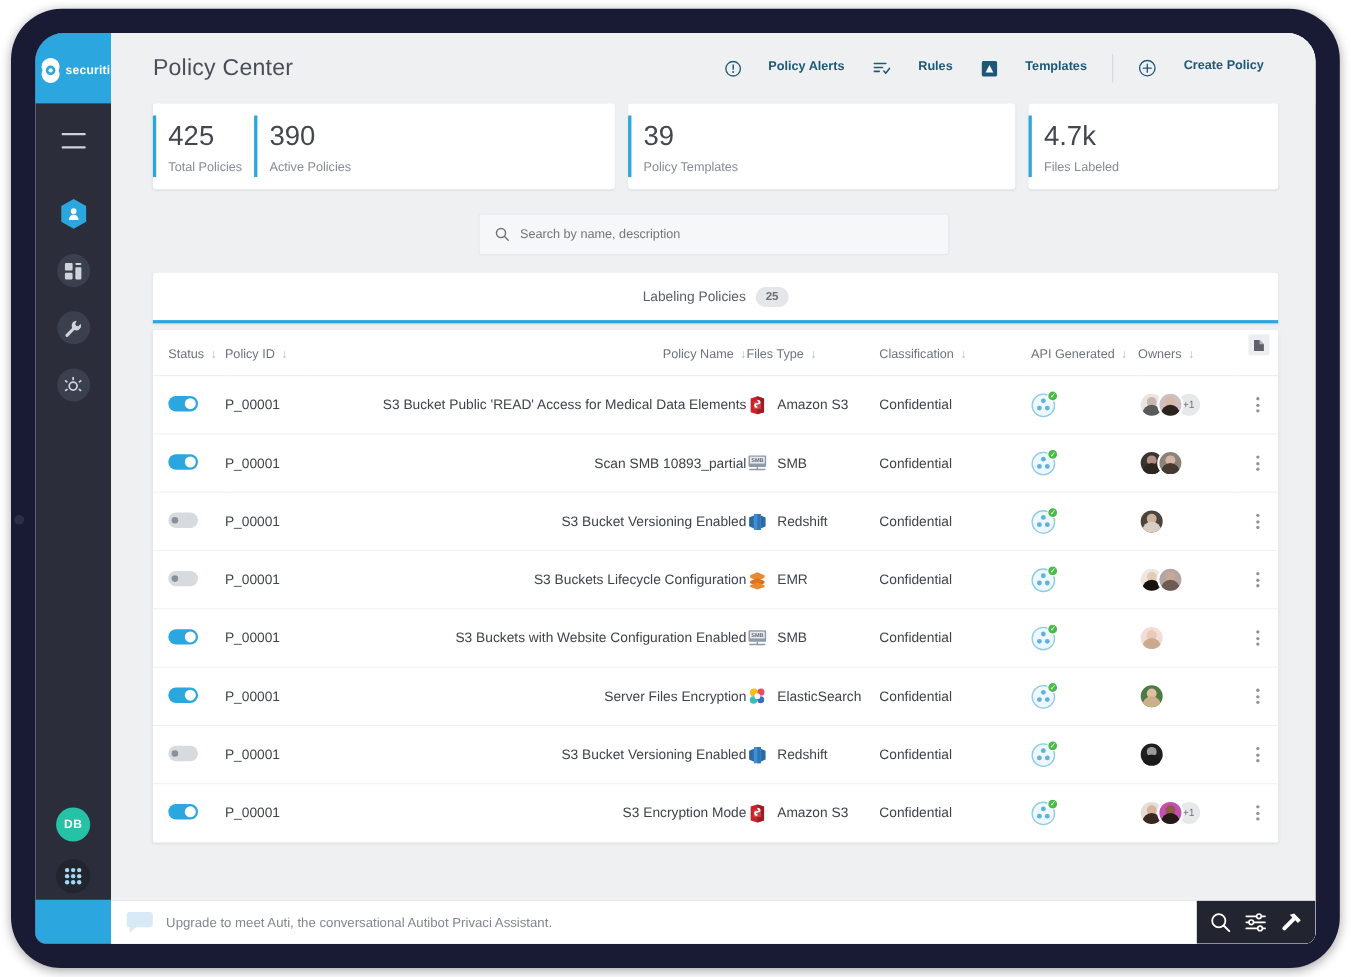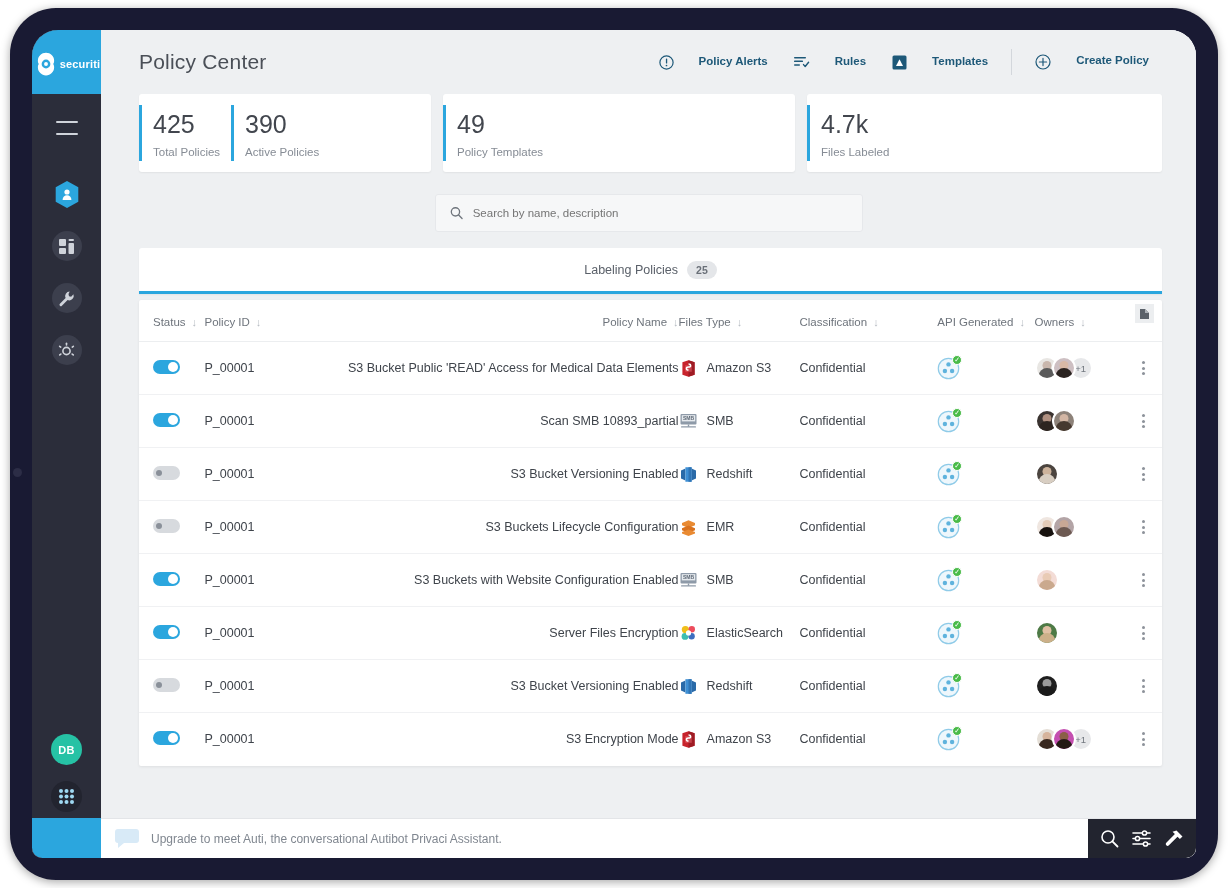--- a/index.html
+++ b/index.html
@@ -139,21 +139,21 @@
   #stats-row {
     display: flex; gap: 12px;
     padding: 0 34px 0 38px;
     height: 78px; flex: 0 0 78px;
   }
   .stat-card {
     background: #fff; border-radius: 3px;
     display: flex; align-items: stretch;
     box-shadow: 0 1px 2px rgba(0,0,0,.06);
   }
-  .stat-card.c1 { width: 292px; }
+  .stat-card.c1 { width: 420px; }
   .stat-card.c2 { width: 352px; }
   .stat-card.c3 { flex: 1; }
   .stat-cell {
     padding: 11px 0 11px 14px;
     display: flex; flex-direction: column; justify-content: center;
     position: relative;
   }
   .stat-cell .bar {
     position: absolute; left: 0; top: 11px; bottom: 11px;
     width: 3px; background: #2ba6de;
@@ -467,21 +467,21 @@
           </div>
           <div class="stat-cell w2">
             <div class="bar"></div>
             <div class="stat-value">390</div>
             <div class="stat-label">Active Policies</div>
           </div>
         </div>
         <div class="stat-card c2">
           <div class="stat-cell w2">
             <div class="bar"></div>
-            <div class="stat-value">49</div>
+            <div class="stat-value">39</div>
             <div class="stat-label">Policy Templates</div>
           </div>
         </div>
         <div class="stat-card c3">
           <div class="stat-cell w2">
             <div class="bar"></div>
             <div class="stat-value">4.7k</div>
             <div class="stat-label">Files Labeled</div>
           </div>
         </div>

